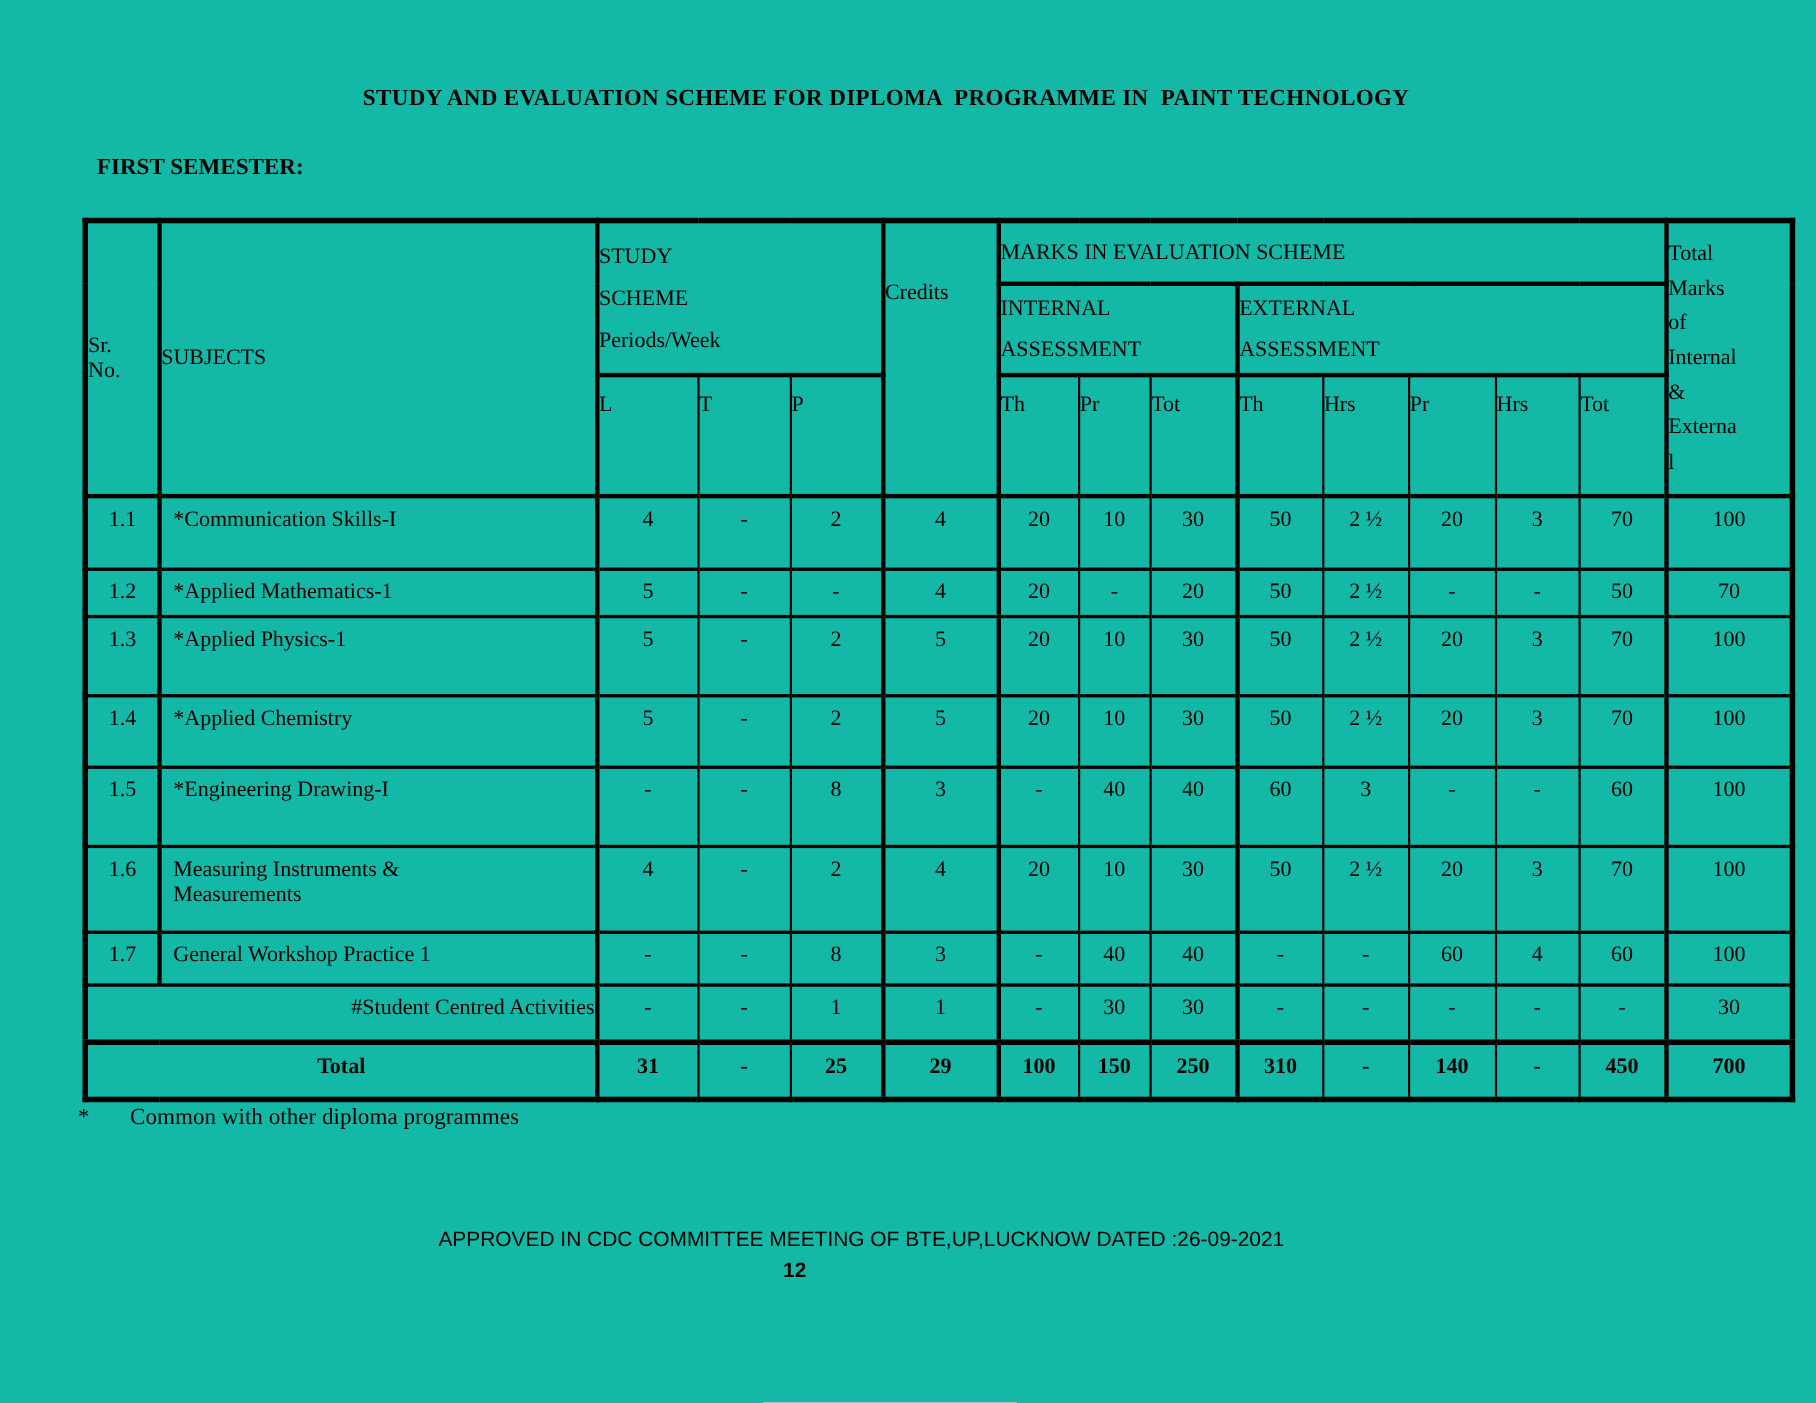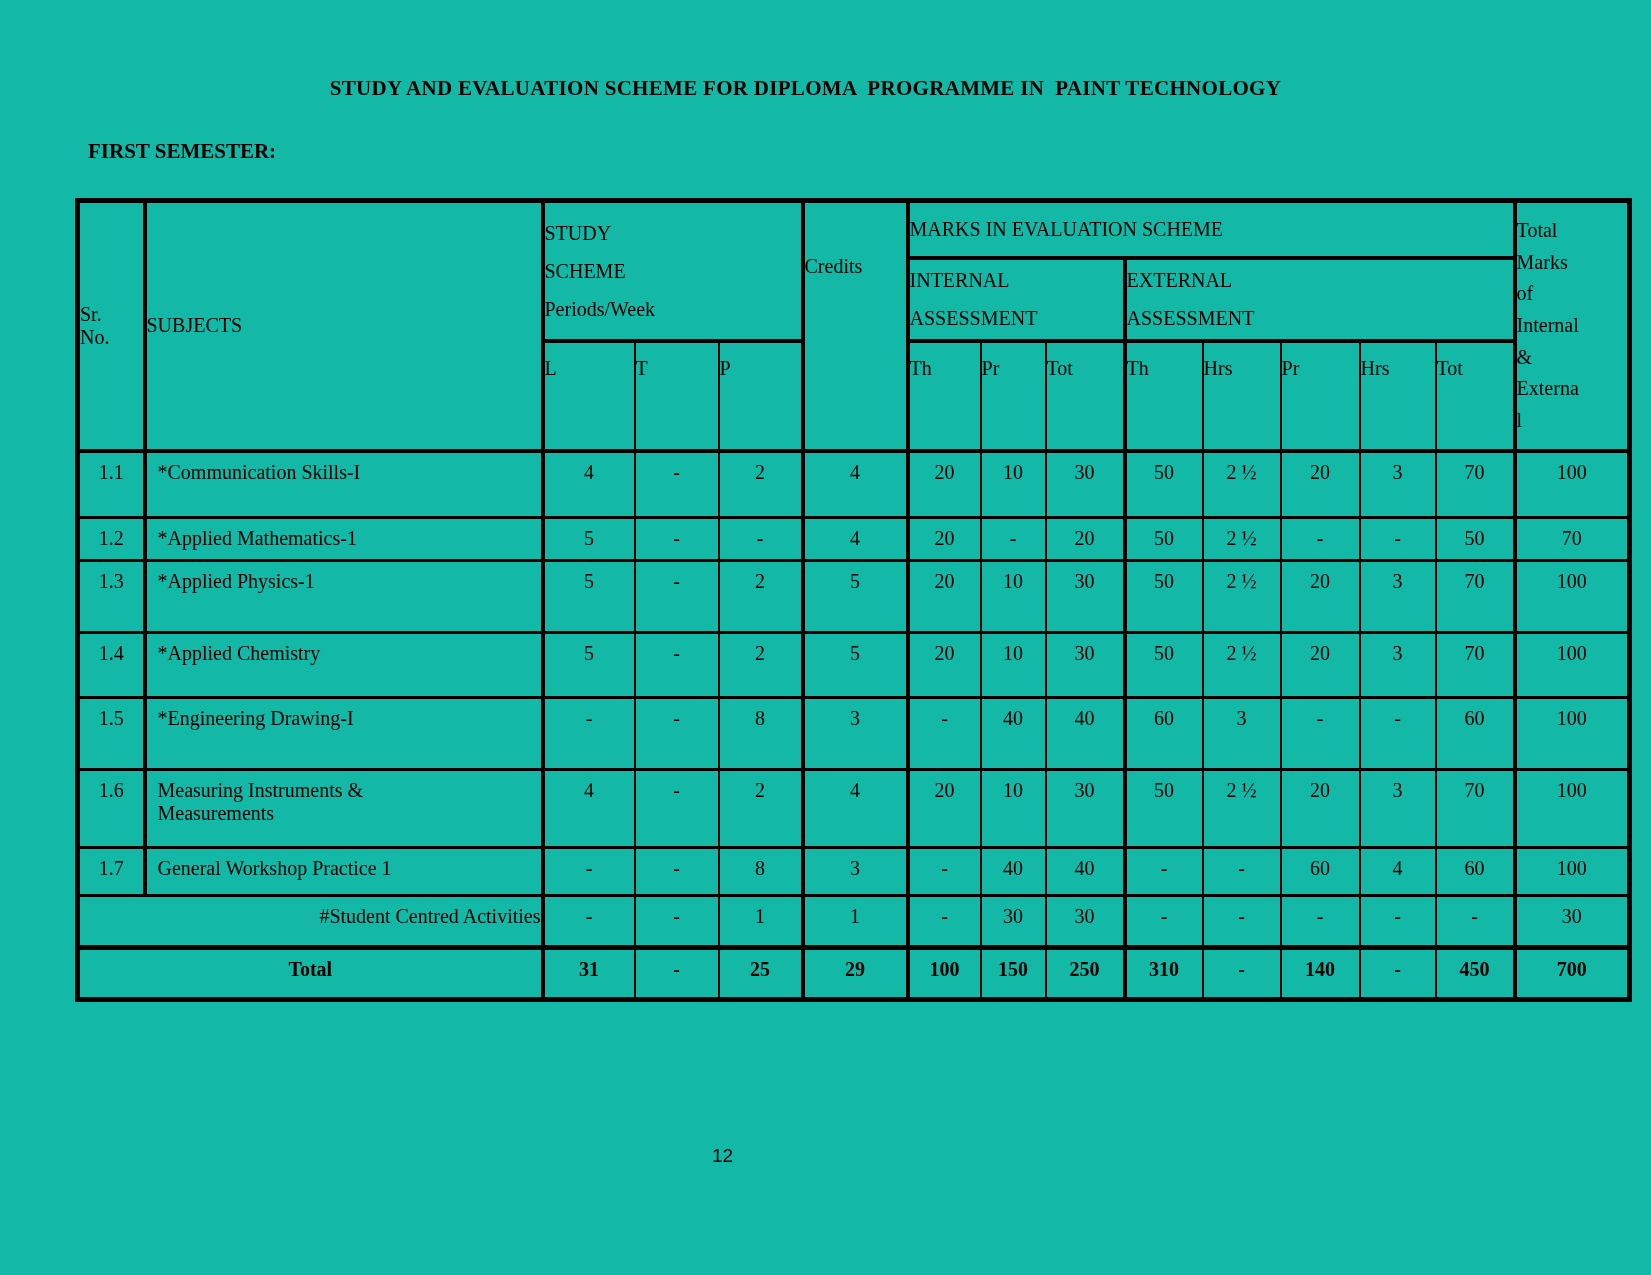--- a/index.html
+++ b/index.html
@@ -45,21 +45,21 @@
   }
   .fn-hash .line2 { padding-left:43px; }
   .approved {
     position:absolute; top:1117px; left:0; width:1651px; box-sizing:border-box;
     padding-right:85px; text-align:center;
     font-family:"Liberation Sans", sans-serif; font-size:19px;
   }
   .pageno {
     position:absolute; top:1145px; left:0; width:1530px; box-sizing:border-box;
     padding-right:85px; text-align:center;
-    font-family:"Liberation Sans", sans-serif; font-size:19px;
+    font-family:"Liberation Sans", sans-serif; font-size:19px;font-weight:bold;
   }
 </style>
 </head>
 <body>
 
 <div class="page">
 
   <div class="title">STUDY AND EVALUATION SCHEME FOR DIPLOMA  PROGRAMME IN  PAINT TECHNOLOGY</div>
   <div class="semester">FIRST SEMESTER:</div>
 
@@ -268,19 +268,21 @@
         <td>310</td>
         <td>-</td>
         <td>140</td>
         <td>-</td>
         <td class="b-r">450</td>
         <td>700</td>
       </tr>
     </tbody>
   </table>
 
+  <div class="fn-star">*       Common with other diploma programmes</div>
 
   <div class="fn-hash">
   </div>
 
+  <div class="approved">APPROVED IN CDC COMMITTEE MEETING OF BTE,UP,LUCKNOW DATED :26-09-2021</div>
   <div class="pageno">12</div>
 
 </div>
 
 </body></html>

